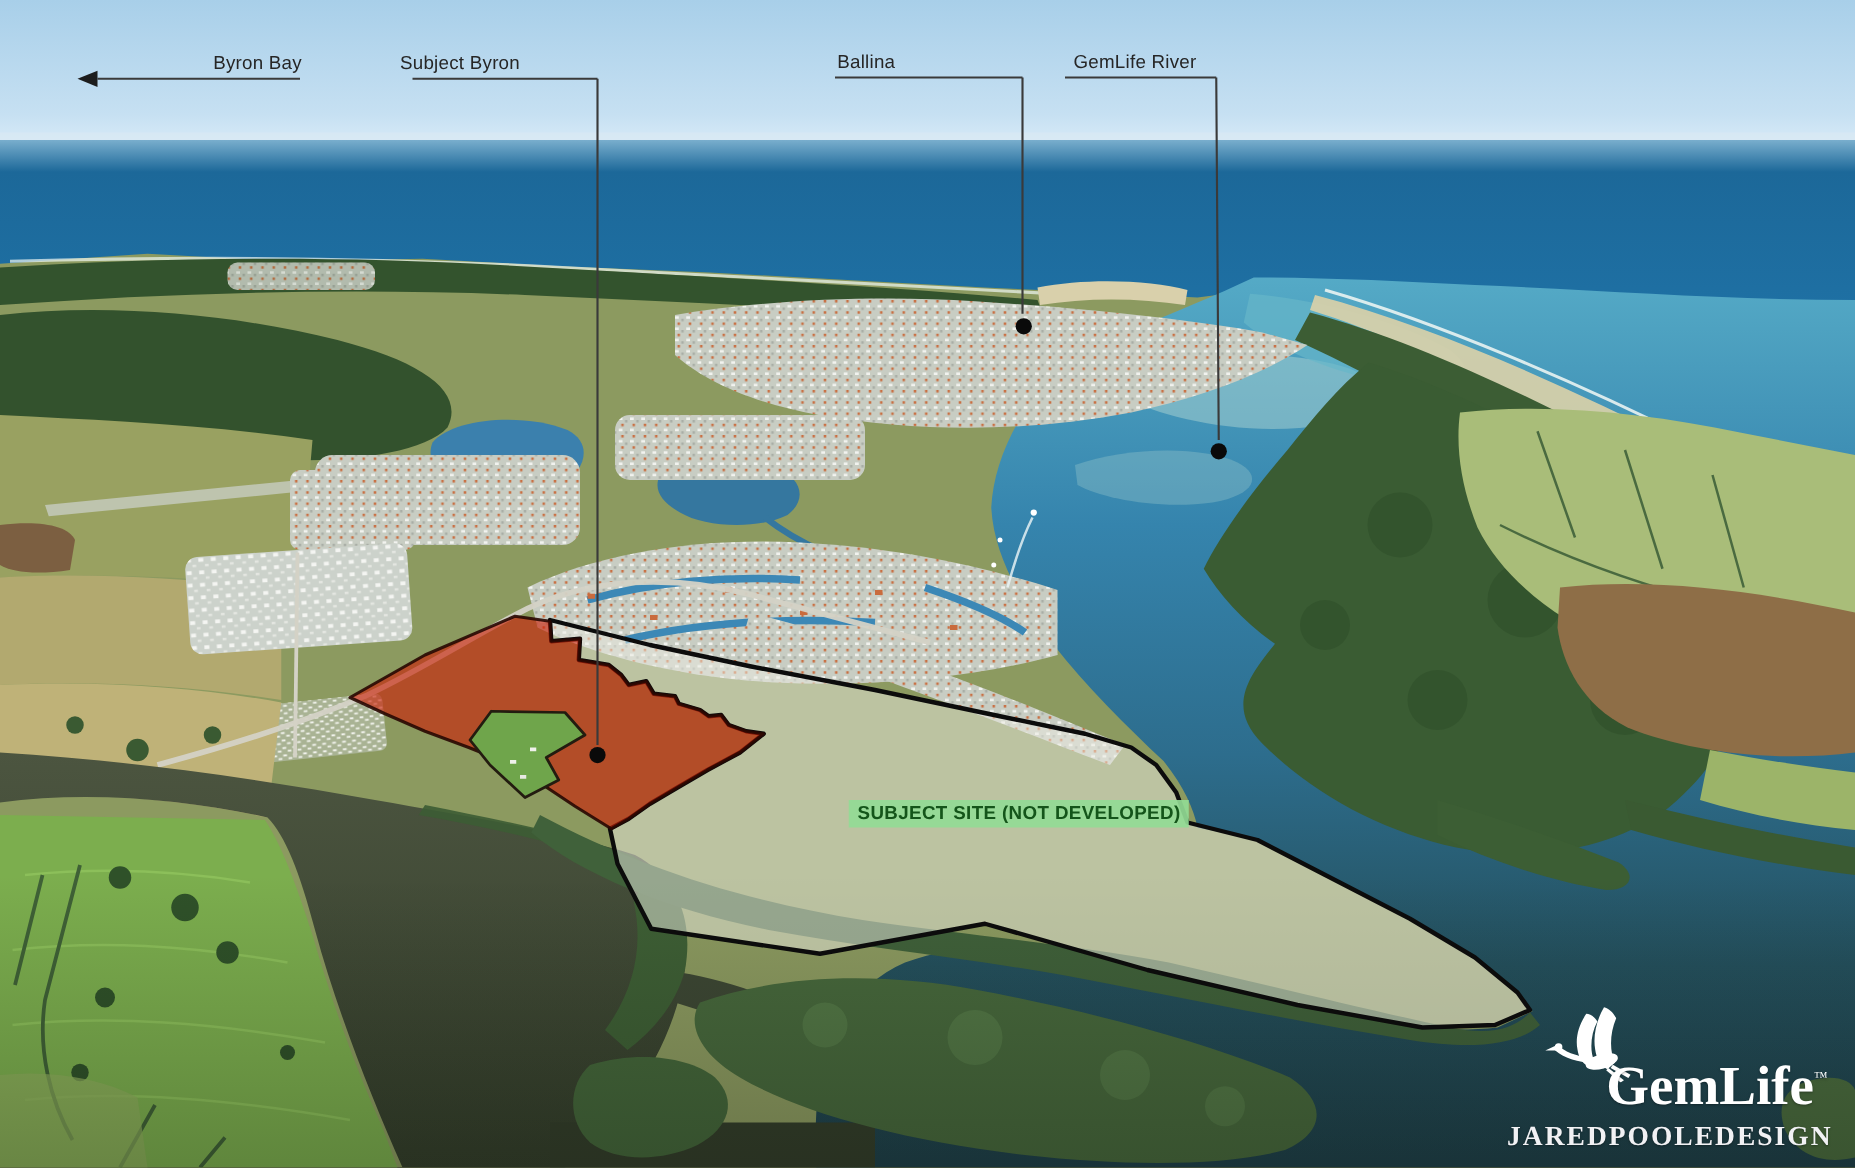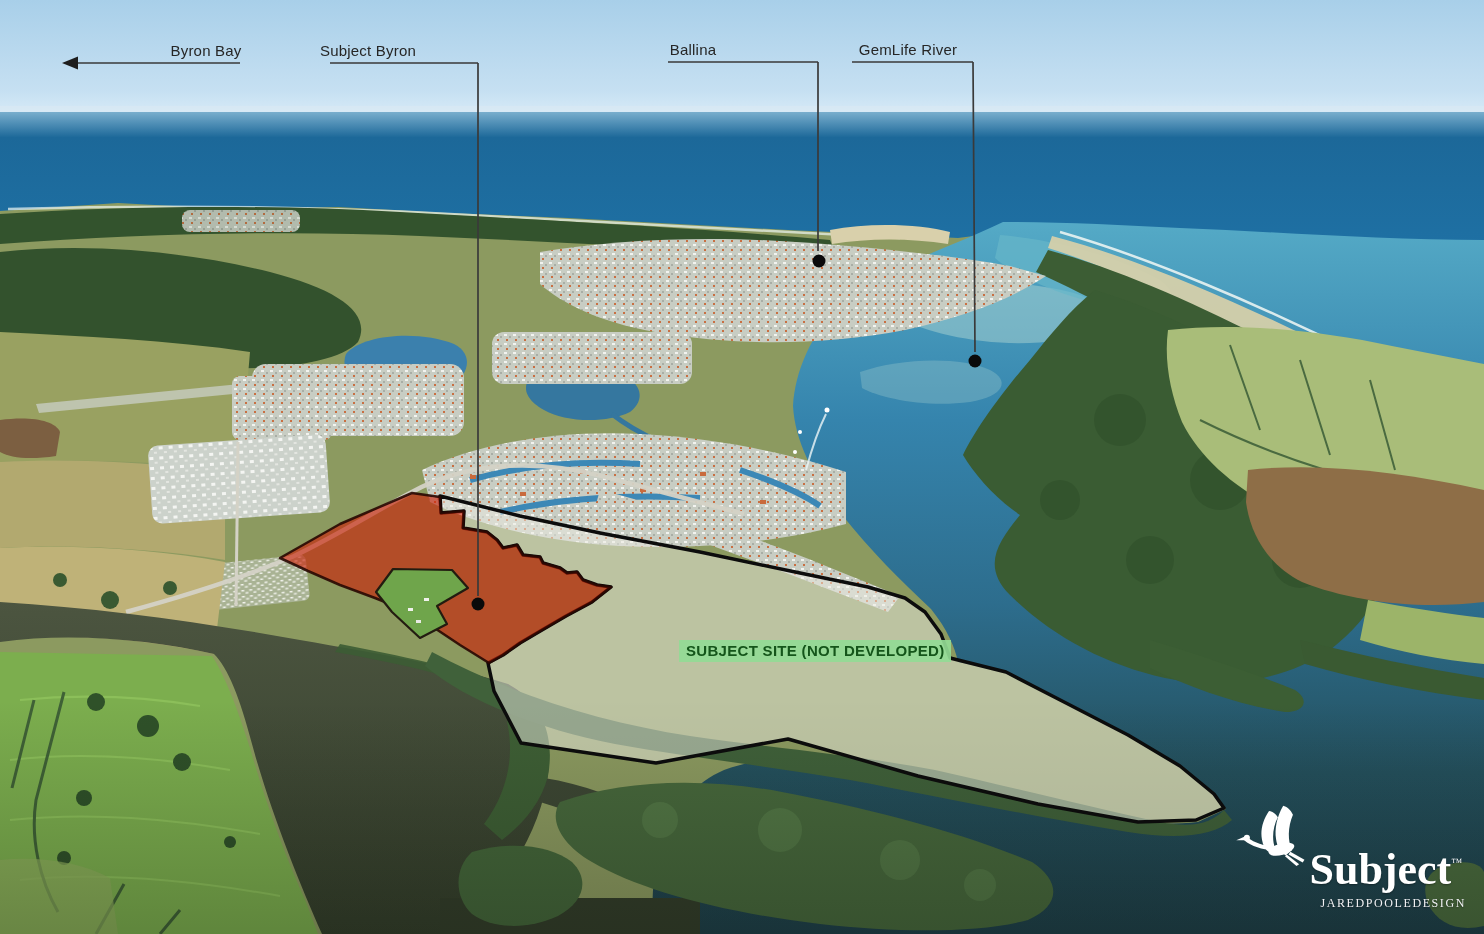--- a/index.html
+++ b/index.html
@@ -22,21 +22,21 @@
   .logo{position:absolute;right:10px;bottom:4px;width:244px;height:126px;color:#fff;}
   .logo .bird{position:absolute;left:4px;top:0;width:86px;height:62px;}
   .logo .brand{
     position:absolute;right:12px;top:36px;
     font-family:"Liberation Serif", serif;font-weight:700;font-size:44px;line-height:44px;
     text-shadow:0 1px 2px rgba(0,0,0,.35);
   }
   .logo .brand sup{font-size:11px;font-weight:400;vertical-align:18px;letter-spacing:0;}
   .logo .studio{
     position:absolute;right:8px;top:92px;
-    font-family:"Liberation Serif", serif;font-weight:400;font-size:12px;
+    font-family:"Liberation Serif", serif;font-weight:700;font-size:22px;
     letter-spacing:1.6px;color:#f1f1f4;text-shadow:0 1px 2px rgba(0,0,0,.35);
   }
 </style>
 </head>
 <body>
 
 <div class="stage">
 
   <svg class="layer" viewBox="0 0 1484 934" preserveAspectRatio="none">
     <defs>
@@ -278,17 +278,17 @@
         <path d="M52,2 C45,14 42,28 44,40 C45,48 49,55 55,58 L62,52 C57,42 57,26 63,12 C60,6 56,3 52,2 Z"></path>
         <path d="M36,8 C29,18 26,30 28,40 C29,47 32,52 37,55 L43,50 C39,41 40,26 46,15 C43,10 39,8 36,8 Z"></path>
         <ellipse cx="50" cy="51" rx="15" ry="6.5" transform="rotate(-16 50 51)"></ellipse>
         <path d="M40,48 C31,47 20,44 12,38 C9,36 6,39 8,41 C16,48 30,52 40,52 Z"></path>
         <circle cx="11" cy="38" r="3.4"></circle>
         <path d="M10,36 L-1,41 L10,41 Z"></path>
         <path d="M60,54 L76,63 L74,66 L58,57 Z"></path>
         <path d="M56,57 L70,68 L67,70 L54,59 Z"></path>
       </g>
     </svg>
-    <div class="brand"><span>Subject</span><sup>™</sup></div>
+    <div class="brand"><span>GemLife</span><sup>™</sup></div>
     <div class="studio">JAREDPOOLEDESIGN</div>
   </div>
 
 </div>
 
 </body></html>

